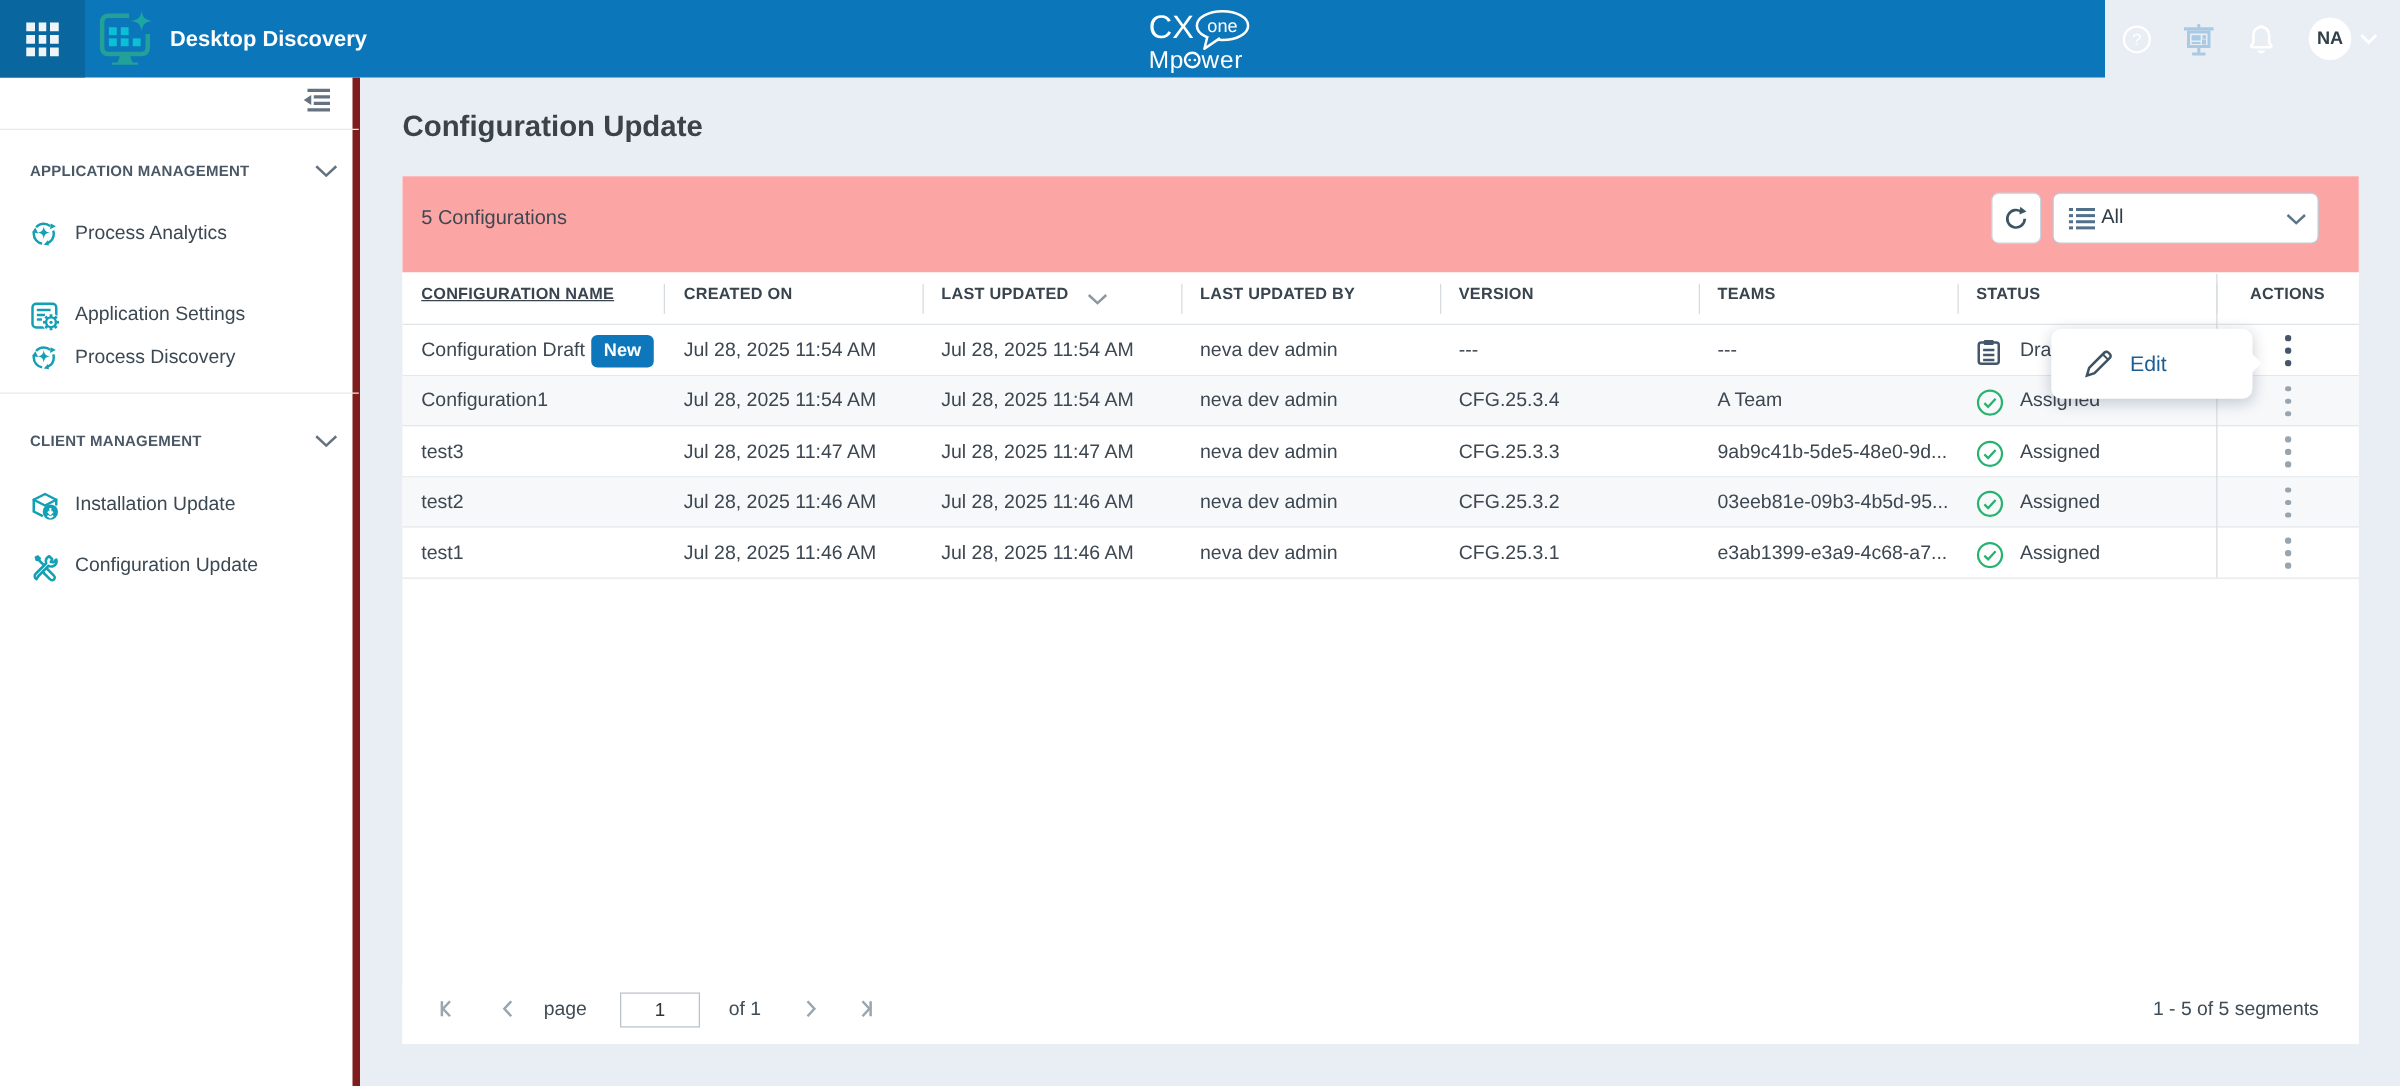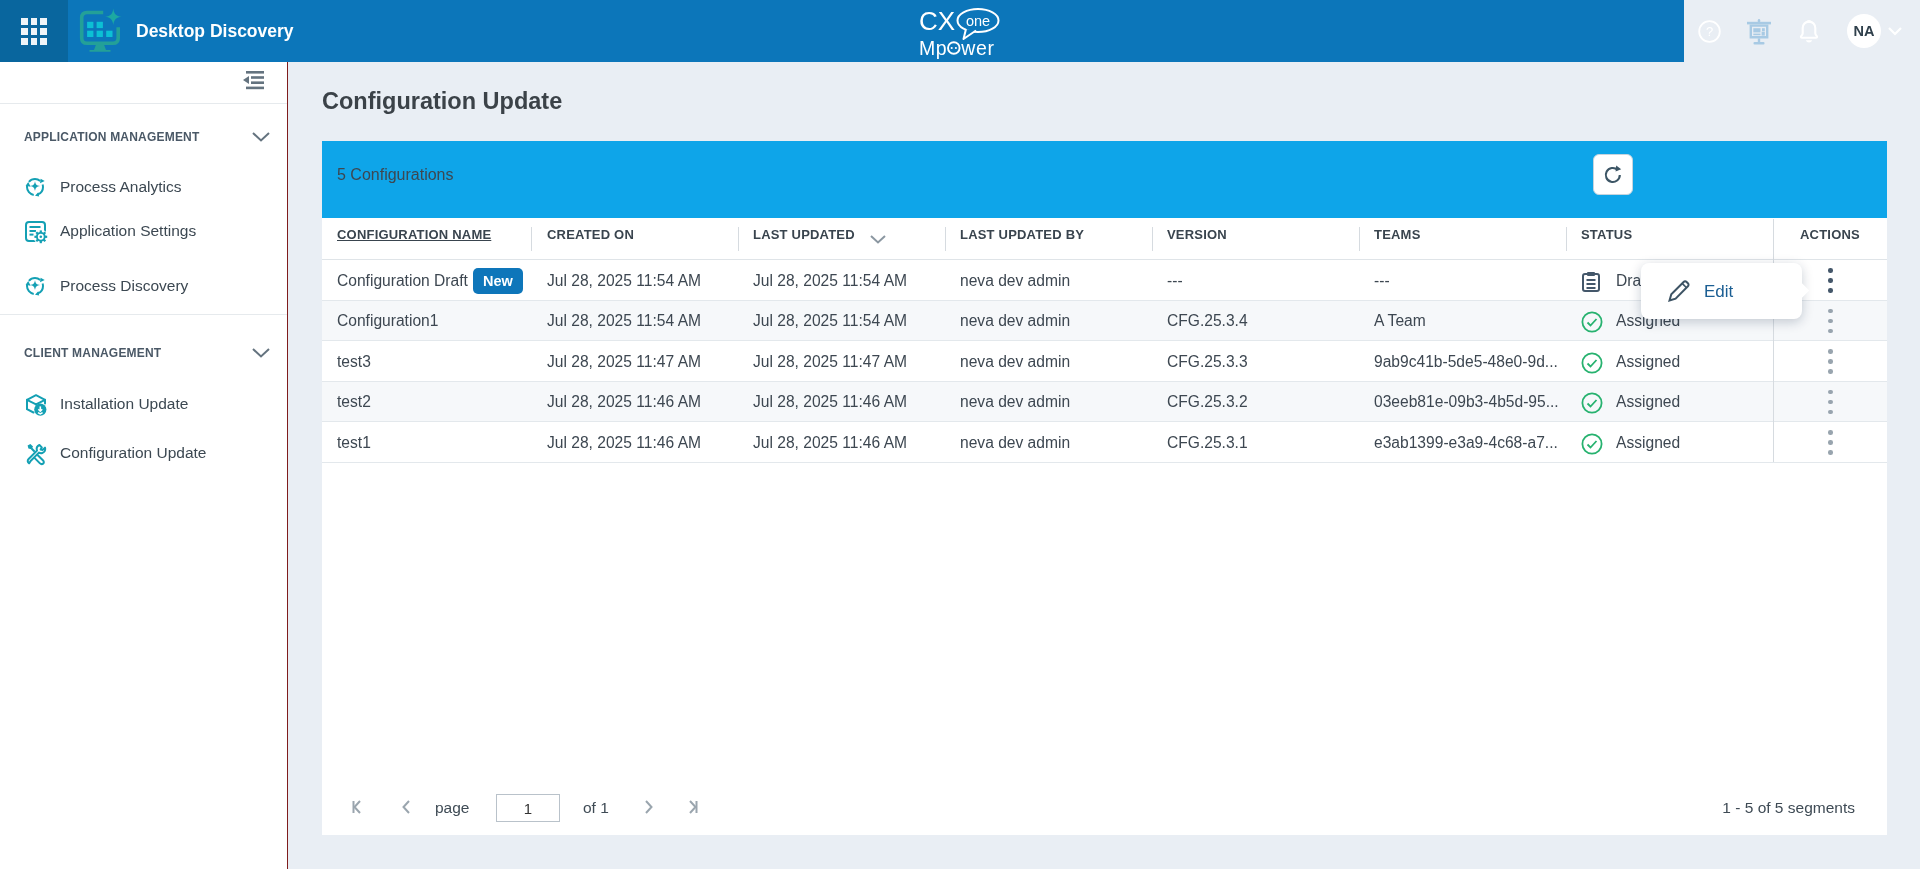--- a/index.html
+++ b/index.html
@@ -10,36 +10,36 @@
 .topbar { position:absolute; left:0; top:0; width:1684px; height:62px; background:#0c76ba; z-index:50; }
 .launcher { position:absolute; left:0; top:0; width:68px; height:62px; background:#09669e; }
 .grid9 { position:absolute; left:21px; top:18px; width:26px; height:27px; }
 .grid9 div { position:absolute; width:6.5px; height:6.5px; background:#eef4f8; }
 .appicon { position:absolute; }
 .apptitle { position:absolute; left:136px; top:0; height:62px; line-height:62px; color:#fff; font-size:17.5px; font-weight:bold; }
 .ticon { position:absolute; top:0; }
 .avatar { position:absolute; left:1847px; top:14px; width:34px; height:34px; border-radius:50%; background:#fff; text-align:center; line-height:34px; font-size:14.5px; font-weight:bold; color:#30404c; }
 
 
-.sidebar { position:absolute; left:0; top:62px; width:288px; height:807px; background:#fff; border-right:1px solid #7f1d1d; z-index:20; }
+.sidebar { position:absolute; left:0; top:62px; width:288px; height:807px; background:#fff; border-right:6px solid #7f1d1d; z-index:20; }
 .collapse { position:absolute; left:242px; top:8px; }
 .sdiv1 { position:absolute; left:0; top:41px; width:287px; height:1px; background:#e6eaed; }
 .sdiv2 { position:absolute; left:0; top:252px; width:287px; height:1px; background:#e6eaed; }
 .shead { position:absolute; left:24px; font-size:12px; font-weight:bold; color:#4a5866; letter-spacing:0.2px; }
 .schev { position:absolute; left:252px; }
 .sitem { position:absolute; left:24px; width:240px; height:24px; }
 .sitem svg { position:absolute; left:0; top:0; }
 .sitem span { position:absolute; left:36px; top:2px; font-size:15.5px; color:#3c4852; }
 
 
 .content { position:absolute; left:288px; top:62px; width:1632px; height:807px; background:#e9eef4; }
 .pagetitle { position:absolute; left:34px; top:26px; font-size:23.5px; font-weight:bold; color:#3b4248; }
 .createbtn { position:absolute; left:1417px; top:25px; width:182px; height:41px; background:#0e76ba; border-radius:4px; color:#fff; font-size:15.5px; font-weight:bold; text-align:center; line-height:41px; }
 .card { position:absolute; left:34px; top:79px; width:1565px; height:694px; background:#fff; }
-.toolbar { position:absolute; left:0; top:0; width:1565px; height:77px; background:#0ea5e9; }
+.toolbar { position:absolute; left:0; top:0; width:1565px; height:77px; background:#fca5a5; }
 .count { position:absolute; left:15px; top:25px; font-size:16px; color:#3d4751; }
 .search { position:absolute; left:148px; top:14px; width:360px; height:39px; background:#fff; border:1px solid #c8cfd5; border-radius:4px; }
 .search svg { position:absolute; left:13px; top:10px; }
 .search span { position:absolute; left:40px; top:10px; font-size:16.5px; color:#8d98a2; }
 .refreshbtn { position:absolute; left:1271px; top:13px; width:40px; height:41px; background:#fff; border:1px solid #c5d4de; border-radius:6px; }
 .dropdown { position:absolute; left:1320px; top:13px; width:213px; height:41px; background:#fff; border:1px solid #b9cad5; border-radius:6px; }
 .dropdown .all { position:absolute; left:38px; top:10px; font-size:16px; color:#2f3b45; }
 
 
 .thead { position:absolute; left:0; top:77px; width:1565px; height:42px; background:#fff; border-bottom:1px solid #dfe4e8; }
@@ -87,21 +87,21 @@
   <div class="sitem" style="top:113.5px;">
     <svg width="22" height="22" viewBox="0 0 22 22">
       <circle cx="11" cy="11" r="8" fill="none" stroke="#14a0b4" stroke-width="2" stroke-dasharray="12.5 4.3" stroke-dashoffset="3"></circle>
       <path d="M16.6 2.7 L20.7 5.0 L16.0 7.3 Z" fill="#14a0b4"></path>
       <path d="M1.6 9.8 L4.3 6.0 L6.6 10.7 Z" fill="#14a0b4"></path>
       <path d="M15.2 20.4 L11.0 19.8 L14.3 16.2 Z" fill="#14a0b4"></path>
       <path d="M11 4.9 C11.55 8.4 12.6 9.45 16.1 10 C12.6 10.55 11.55 11.6 11 15.1 C10.45 11.6 9.4 10.55 5.9 10 C9.4 9.45 10.45 8.4 11 4.9 Z" fill="#14a0b4"></path>
     </svg>
     <span>Process Analytics</span>
   </div>
-  <div class="sitem" style="top:158px;">
+  <div class="sitem" style="top:179px;">
     <svg width="24" height="24" viewBox="0 0 24 24">
       <rect x="2" y="2" width="19" height="19" rx="3" fill="none" stroke="#14a0b4" stroke-width="2"></rect>
       <rect x="5.5" y="6" width="11" height="2" fill="#14a0b4"></rect>
       <rect x="5.5" y="10" width="6.5" height="2" fill="#14a0b4"></rect>
       <rect x="5.5" y="13.6" width="4" height="2" fill="#14a0b4"></rect>
       <circle cx="16.8" cy="16.8" r="7.2" fill="#fff"></circle>
       <g fill="#14a0b4">
         <g stroke="#14a0b4" stroke-width="1.9" fill="none">
             <circle cx="16.8" cy="16.8" r="3.9"></circle>
           </g>
@@ -166,20 +166,38 @@
   <div class="pagetitle">Configuration Update</div>
   <div class="card">
     <div class="toolbar">
       <div class="count">5 Configurations</div>
       <div class="refreshbtn">
         <svg width="26" height="26" viewBox="0 0 26 26" style="position:absolute;left:6px;top:7px;">
             <path d="M19.8 13 A7 7 0 1 1 17.6 7.9" stroke="#3c5565" stroke-width="2.1" fill="none"></path>
             <path d="M16.2 3.4 L21.2 7.2 L15.6 9.6 Z" fill="#3c5565"></path>
           </svg>
       </div>
+      <div class="dropdown">
+        <svg width="21" height="18" viewBox="0 0 21 18" style="position:absolute;left:12px;top:11px;">
+          <g fill="#53708a">
+              <rect x="0" y="0.4" width="3.4" height="2.4"></rect>
+              <rect x="5.8" y="0.4" width="15.2" height="2.4"></rect>
+              <rect x="0" y="5.3" width="3.4" height="2.4"></rect>
+              <rect x="5.8" y="5.3" width="15.2" height="2.4"></rect>
+              <rect x="0" y="10.2" width="3.4" height="2.4"></rect>
+              <rect x="5.8" y="10.2" width="15.2" height="2.4"></rect>
+              <rect x="0" y="15.1" width="3.4" height="2.4"></rect>
+              <rect x="5.8" y="15.1" width="15.2" height="2.4"></rect>
+            </g>
+        </svg>
+        <span class="all">All</span>
+        <svg width="16" height="9" viewBox="0 0 16 9" style="position:absolute;left:186px;top:16px;">
+            <path d="M1 1 L8 7.5 L15 1" stroke="#5c7689" stroke-width="2" fill="none"></path>
+          </svg>
+      </div>
     </div>
 
     <div class="thead">
       <div class="th" style="left:15px;text-decoration:underline;">CONFIGURATION NAME</div>
       <div class="th" style="left:225px;">CREATED ON</div>
       <div class="th" style="left:431px;">LAST UPDATED</div>
       <svg width="16" height="9" viewBox="0 0 16 9" style="position:absolute;left:548px;top:17px;">
           <path d="M1 1 L8 7.5 L15 1" stroke="#8b97a1" stroke-width="2" fill="none"></path>
         </svg>
       <div class="th" style="left:638px;">LAST UPDATED BY</div>

